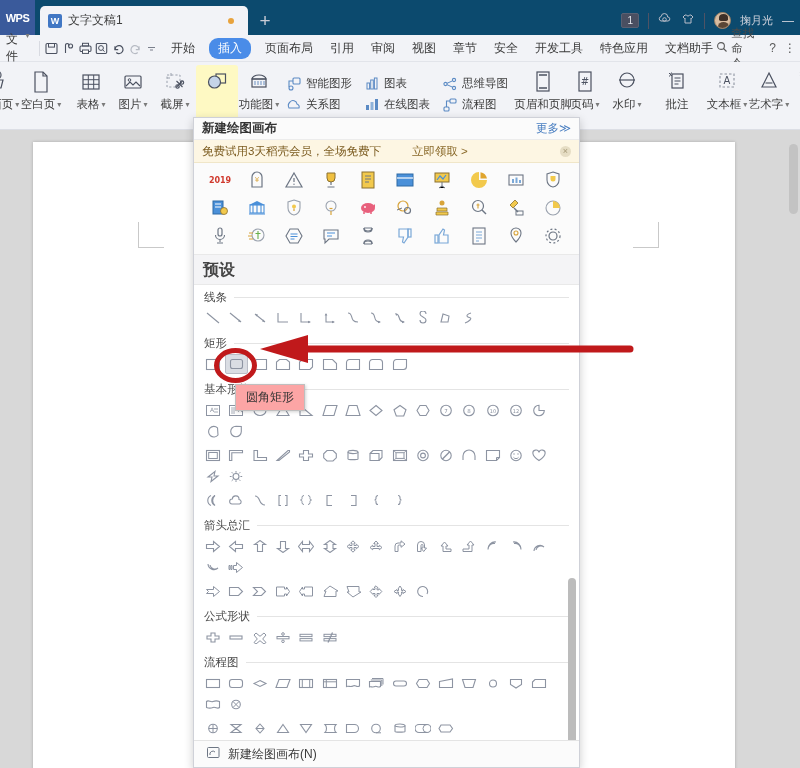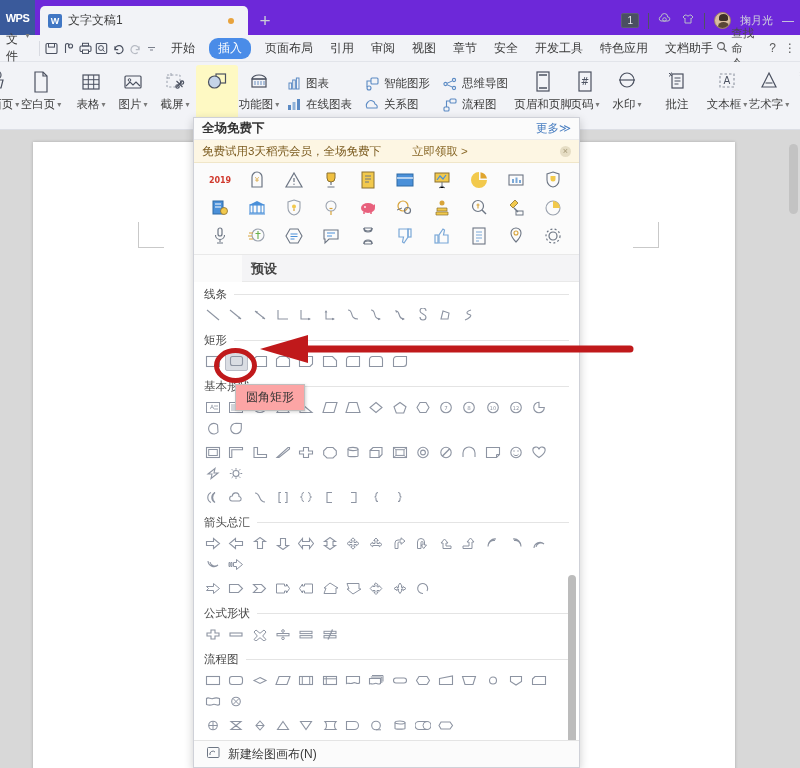--- a/index.html
+++ b/index.html
@@ -7,21 +7,21 @@
     width: 800px; height: 768px;
     font-family: "Liberation Sans", "DejaVu Sans", sans-serif;
     overflow: hidden;
     background: #d6d6d6;
   }
   #app { position: relative; width: 800px; height: 768px; }
 
   
   .titlebar {
     position: absolute; left:0; top:0; width:800px; height:35px;
-    background:#6d28d9;
+    background:#0c4a6e;
     display:flex; align-items:flex-end;
   }
   .wps-badge {
     width:35px; height:35px; background:#3a5a9b;
     display:flex; align-items:center; justify-content:center;
     color:#fff; font-size:11px; font-weight:bold; letter-spacing:-0.5px;
   }
   .tab-doc {
     margin-left:5px; height:29px; min-width:208px;
     background:#f2f3f7; border-radius:5px 5px 0 0;
@@ -160,22 +160,22 @@
     display:flex; align-items:center; justify-content:center;
   }
   .icon-grid {
     padding:6px 7px 7px 7px; display:grid;
     grid-template-columns:repeat(10, 1fr); row-gap:6px;
     justify-items:center; border-bottom:1px solid #e9e9e9;
     background:#fbfbfb;
   }
   .mini { width:22px; height:22px; }
   .sec-title {
-    padding:5px 9px 3px 9px; font-size:13px; font-weight:bold; color:#444;
-    background:#f4f4f6; border-bottom:1px solid #e9e9e9;margin-left:48px;
+    padding:5px 9px 3px 9px; font-size:16px; font-weight:bold; color:#444;
+    background:#f4f4f6; border-bottom:1px solid #e9e9e9;
   }
   .scrollbody { position:relative; height:470px; overflow:hidden; background:#fff; }
   .grp-label {
     display:flex; align-items:center; gap:7px;
     padding:5px 10px 2px 10px; font-size:11.5px; color:#4a4a4a;
   }
   .grp-label .line { flex:1; height:1px; background:#e4e4e4; }
   .shape-row {
     display:flex; flex-wrap:wrap; padding:1px 8px 3px 8px; gap:1px;
   }
@@ -403,49 +403,49 @@
           </svg>
       </span>
       <span class="rb-lbl">
           <span>功能图</span>
           <span class="caret">▾</span>
         </span>
     </div>
     <div class="rb-stack">
       <span class="rb-small">
         <svg width="16" height="16" viewBox="0 0 16 16">
+            <rect x="7" y="2" width="7" height="6" rx="1" fill="none" stroke="#5b8ac4" stroke-width="1.1"></rect>
+            <path d="M3 12a2 2 0 1 1 4 0 2 2 0 0 1-4 0" fill="none" stroke="#5b8ac4" stroke-width="1.1"></path>
+            <path d="M7 5H3v6" fill="none" stroke="#5b8ac4" stroke-width="1.1"></path>
+          </svg>
+        <span>智能图形</span>
+      </span>
+      <span class="rb-small">
+        <svg width="16" height="16" viewBox="0 0 16 16">
+            <path d="M3 11a5 5 0 0 1 1-6 4 4 0 0 1 7 2 3 3 0 0 1 2 4z" fill="none" stroke="#5b8ac4" stroke-width="1.1"></path>
+          </svg>
+        <span>关系图</span>
+      </span>
+    </div>
+    <div class="rb-stack">
+      <span class="rb-small">
+        <svg width="16" height="16" viewBox="0 0 16 16">
             <rect x="3" y="7" width="2.6" height="6" fill="none" stroke="#5b8ac4" stroke-width="1"></rect>
             <rect x="6.7" y="4" width="2.6" height="9" fill="none" stroke="#5b8ac4" stroke-width="1"></rect>
             <rect x="10.4" y="2" width="2.6" height="11" fill="none" stroke="#5b8ac4" stroke-width="1"></rect>
           </svg>
         <span>图表</span>
       </span>
       <span class="rb-small">
         <svg width="16" height="16" viewBox="0 0 16 16">
             <rect x="2" y="8" width="3" height="5" fill="#5b8ac4"></rect>
             <rect x="6.5" y="5" width="3" height="8" fill="#8fb2d9"></rect>
             <rect x="11" y="2" width="3" height="11" fill="#5b8ac4"></rect>
           </svg>
         <span>在线图表</span>
-      </span>
-    </div>
-    <div class="rb-stack">
-      <span class="rb-small">
-        <svg width="16" height="16" viewBox="0 0 16 16">
-            <rect x="7" y="2" width="7" height="6" rx="1" fill="none" stroke="#5b8ac4" stroke-width="1.1"></rect>
-            <path d="M3 12a2 2 0 1 1 4 0 2 2 0 0 1-4 0" fill="none" stroke="#5b8ac4" stroke-width="1.1"></path>
-            <path d="M7 5H3v6" fill="none" stroke="#5b8ac4" stroke-width="1.1"></path>
-          </svg>
-        <span>智能图形</span>
-      </span>
-      <span class="rb-small">
-        <svg width="16" height="16" viewBox="0 0 16 16">
-            <path d="M3 11a5 5 0 0 1 1-6 4 4 0 0 1 7 2 3 3 0 0 1 2 4z" fill="none" stroke="#5b8ac4" stroke-width="1.1"></path>
-          </svg>
-        <span>关系图</span>
       </span>
     </div>
     <div class="rb-stack">
       <span class="rb-small">
         <svg width="16" height="16" viewBox="0 0 16 16">
             <circle cx="3.5" cy="8" r="1.6" fill="none" stroke="#5b8ac4" stroke-width="1.1"></circle>
             <circle cx="12" cy="4" r="1.6" fill="none" stroke="#5b8ac4" stroke-width="1.1"></circle>
             <circle cx="12" cy="12" r="1.6" fill="none" stroke="#5b8ac4" stroke-width="1.1"></circle>
             <path d="M5 7.3l5.4-2.4M5 8.7l5.4 2.4" stroke="#5b8ac4" stroke-width="1"></path>
           </svg>
@@ -541,21 +541,21 @@
       <span class="mark tl"></span>
       <span class="mark tr"></span>
     </div>
 
     <div class="vscroll"></div>
   </div>
 
   <div class="panel">
 
     <div class="panel-head">
-      <span class="t">全场免费下</span>
+      <span class="t">新建绘图画布</span>
       <span class="more">更多≫</span>
     </div>
 
     <div class="promo">
       <span>免费试用3天稻壳会员，全场免费下</span>
       <span class="link">立即领取 &gt;</span>
       <span class="x">×</span>
     </div>
 
     <div class="icon-grid">

